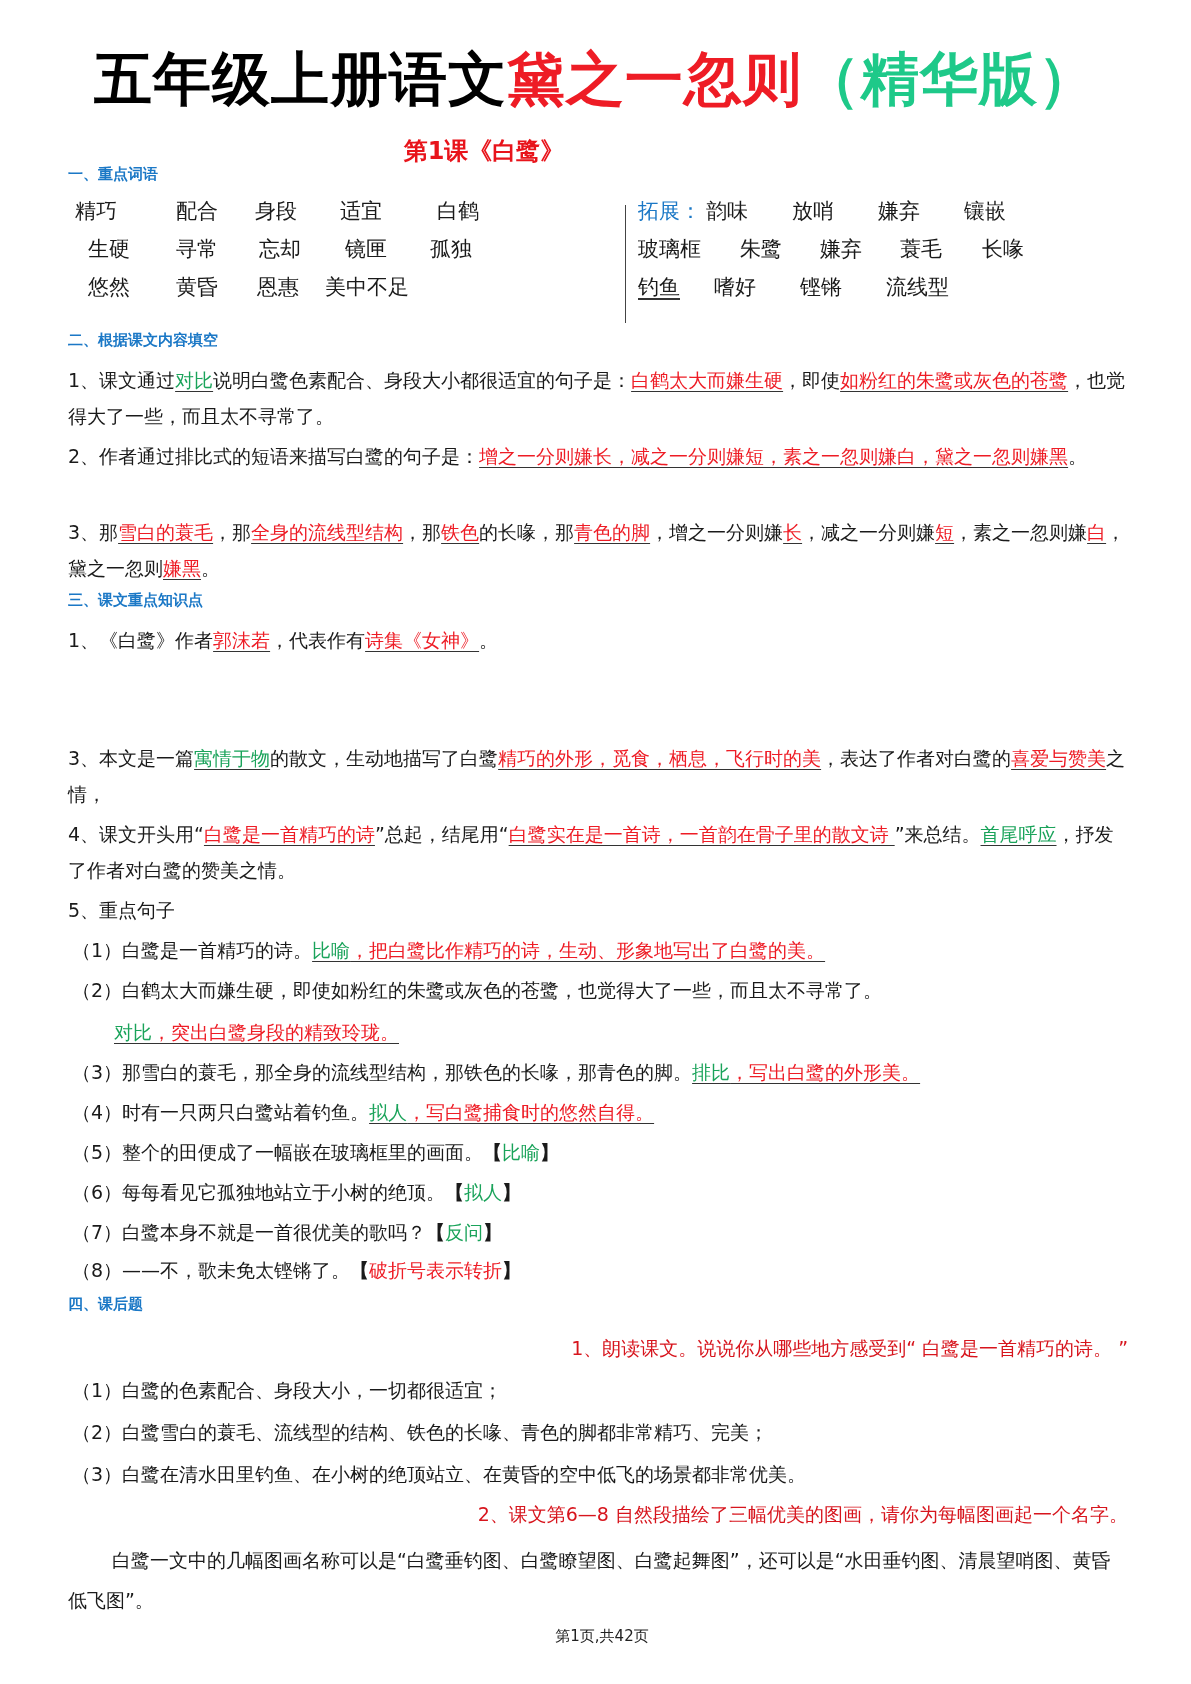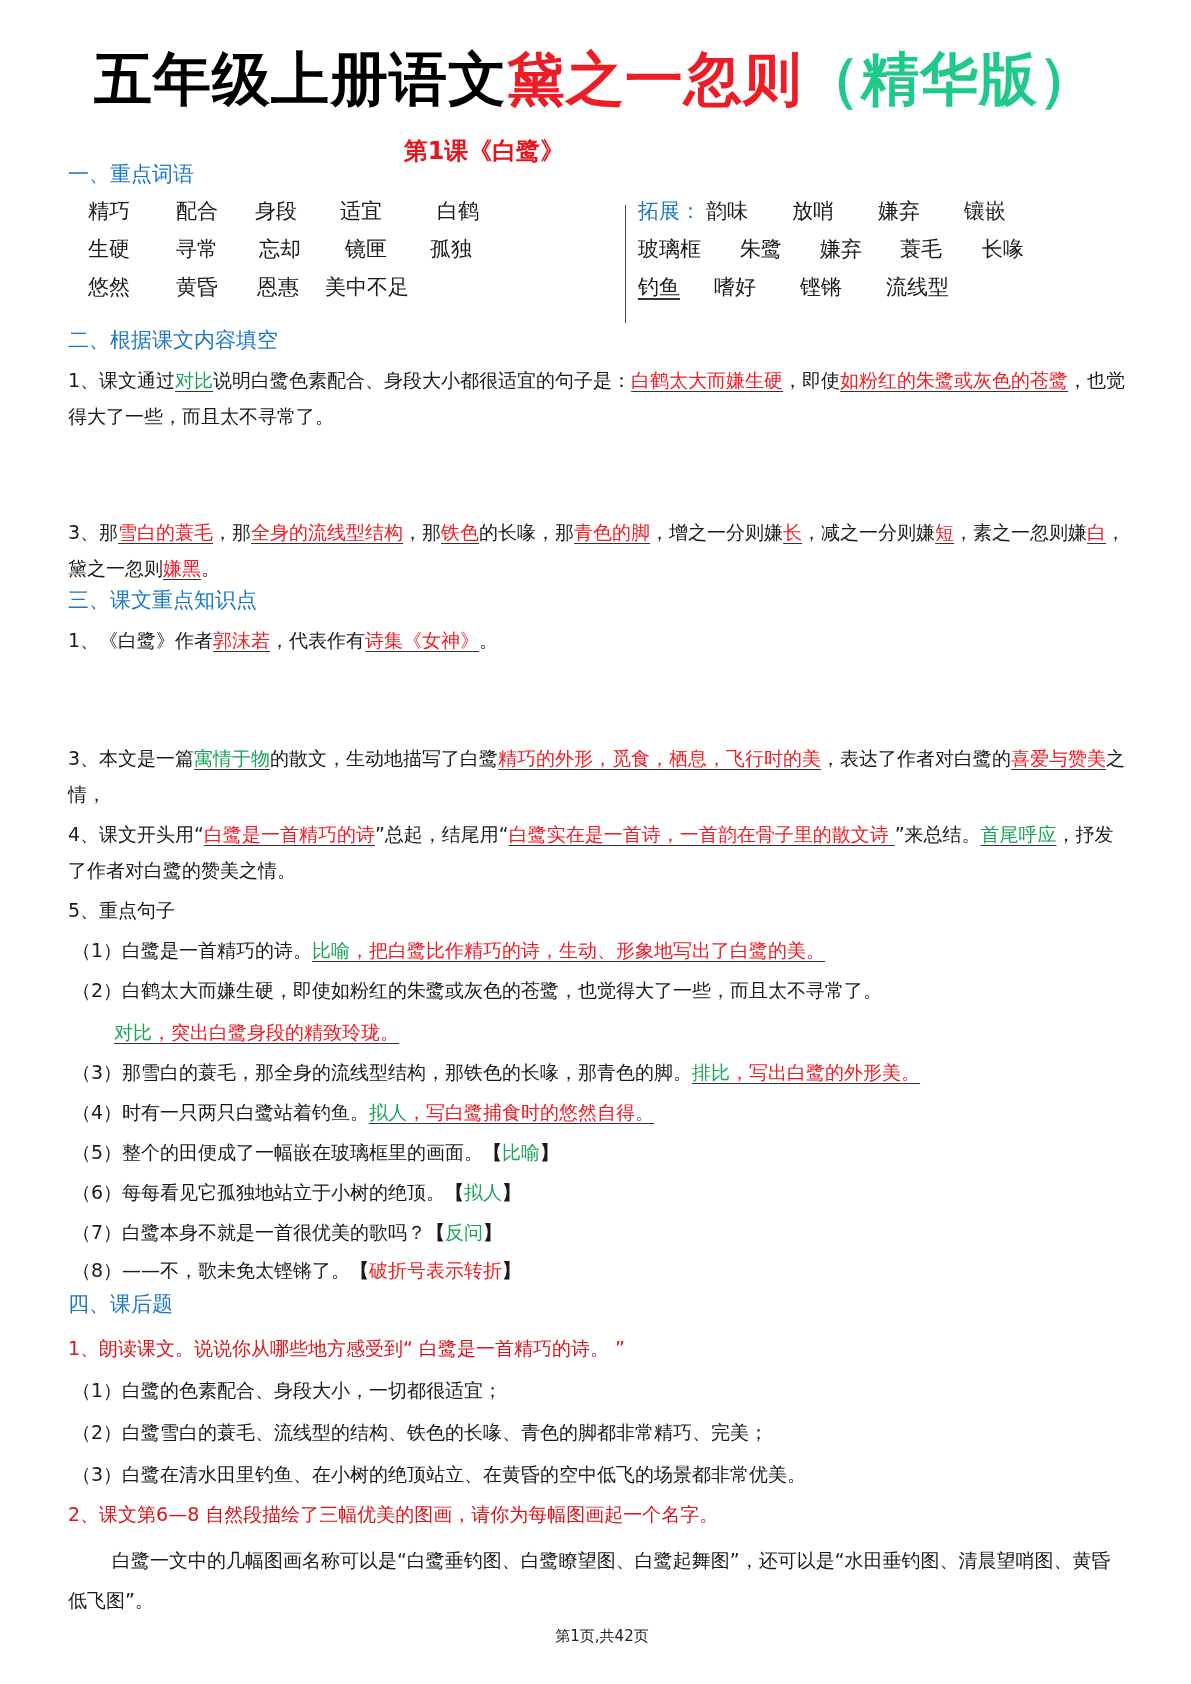--- a/index.html
+++ b/index.html
@@ -24,37 +24,37 @@
 
   .lesson-title {
     position: absolute; top: 136px; left: 0; width: 968px;
     text-align: center;
     font-size: 24px; font-weight: bold; color: #e8141b;
     line-height: 30px;
   }
 
   .sec-head {
     position: absolute; left: 68px;
-    font-size: 21px; font-weight: normal; color: #1b78c6;
+    font-size: 15px; font-weight: bold; color: #1b78c6;
     line-height: 28px;
   }
   .vocab-row { position: absolute; height: 30px; font-size: 21px; line-height: 30px; white-space: nowrap; }
   .vocab-row span { position: absolute; top: 0; white-space: nowrap; }
   .vocab-divider { position: absolute; left: 625px; top: 205px; width: 1px; height: 118px; background: #444; }
   .ext-label { color: #1b78c6; }
 
   .para {
     position: absolute; left: 68px; width: 1060px;
     font-size: 19px; line-height: 36px; color: #1a1a1a;
   }
   .para.indent1 { left: 72px; }
   .u { text-decoration: underline; text-decoration-color: #333; text-underline-offset: 4px; }
   .r { color: #ee1c25; }
   .g { color: #1aa35a; }
-  .rt { color: #d7151d; }
+  .rt { color: #d7151d; text-align: right; }
   .bracket { color: #1a1a1a; font-weight: bold; }
 
   .footer {
     position: absolute; top: 1627px; left: 0; width: 1191px;
     text-align: center; font-size: 15px; color: #222; padding-left: 13px;
   }
 </style>
 </head>
 <body>
 
@@ -63,21 +63,21 @@
   <h1 class="main-title">
     <span class="t-black">五年级上册语文</span><span class="t-red">黛之一忽则</span><span class="t-green">（精华版）</span>
   </h1>
 
   <h2 class="lesson-title">第1课《白鹭》</h2>
 
   <h3 class="sec-head" style="top:160px">一、重点词语</h3>
 
   <div>
     <div class="vocab-row" style="top:196px;left:0">
-      <span style="left:88px">精巧</span>
+      <span style="left:75px">精巧</span>
       <span style="left:176px">配合</span>
       <span style="left:255px">身段</span>
       <span style="left:340px">适宜</span>
       <span style="left:437px">白鹤</span>
     </div>
     <div class="vocab-row" style="top:234px;left:0">
       <span style="left:88px">生硬</span>
       <span style="left:176px">寻常</span>
       <span style="left:259px">忘却</span>
       <span style="left:345px">镜匣</span>
@@ -112,20 +112,21 @@
       <span class="u" style="left:638px">钓鱼</span>
       <span style="left:714px">嗜好</span>
       <span style="left:800px">铿锵</span>
       <span style="left:886px">流线型</span>
     </div>
   </div>
 
   <h3 class="sec-head" style="top:326px">二、根据课文内容填空</h3>
 
   <p class="para" style="top:362px"><span>1、课文通过</span><span class="g u">对比</span><span>说明白鹭色素配合、身段大小都很适宜的句子是：</span><span class="r u">白鹤太大而嫌生硬</span><span>，即使</span><span class="r u">如粉红的朱鹭或灰色的苍鹭</span><span>，也觉得大了一些，而且太不寻常了。</span></p>
+  <p class="para" style="top:438px"><span>2、作者通过排比式的短语来描写白鹭的句子是：</span><span class="r u">增之一分则嫌长，减之一分则嫌短，素之一忽则嫌白，黛之一忽则嫌黑</span><span>。</span></p>
   <p class="para" style="top:514px"><span>3、那</span><span class="r u">雪白的蓑毛</span><span>，那</span><span class="r u">全身的流线型结构</span><span>，那</span><span class="r u">铁色</span><span>的长喙，那</span><span class="r u">青色的脚</span><span>，增之一分则嫌</span><span class="r u">长</span><span>，减之一分则嫌</span><span class="r u">短</span><span>，素之一忽则嫌</span><span class="r u">白</span><span>，黛之一忽则</span><span class="r u">嫌黑</span><span>。</span></p>
 
   <h3 class="sec-head" style="top:586px">三、课文重点知识点</h3>
 
   <p class="para" style="top:622px"><span>1、《白鹭》作者</span><span class="r u">郭沫若</span><span>，代表作有</span><span class="r u">诗集《女神》</span><span>。</span></p>
   <p class="para" style="top:740px"><span>3、本文是一篇</span><span class="g u">寓情于物</span><span>的散文，生动地描写了白鹭</span><span class="r u">精巧的外形，觅食，栖息，飞行时的美</span><span>，表达了作者对白鹭的</span><span class="r u">喜爱与赞美</span><span>之情，</span></p>
   <p class="para" style="top:816px"><span>4、课文开头用“</span><span class="r u">白鹭是一首精巧的诗</span><span>”总起，结尾用“</span><span class="r u">白鹭实在是一首诗，一首韵在骨子里的散文诗 </span><span>”来总结。</span><span class="g u">首尾呼应</span><span>，抒发了作者对白鹭的赞美之情。</span></p>
 
   <p class="para" style="top:892px">5、重点句子</p>
 

